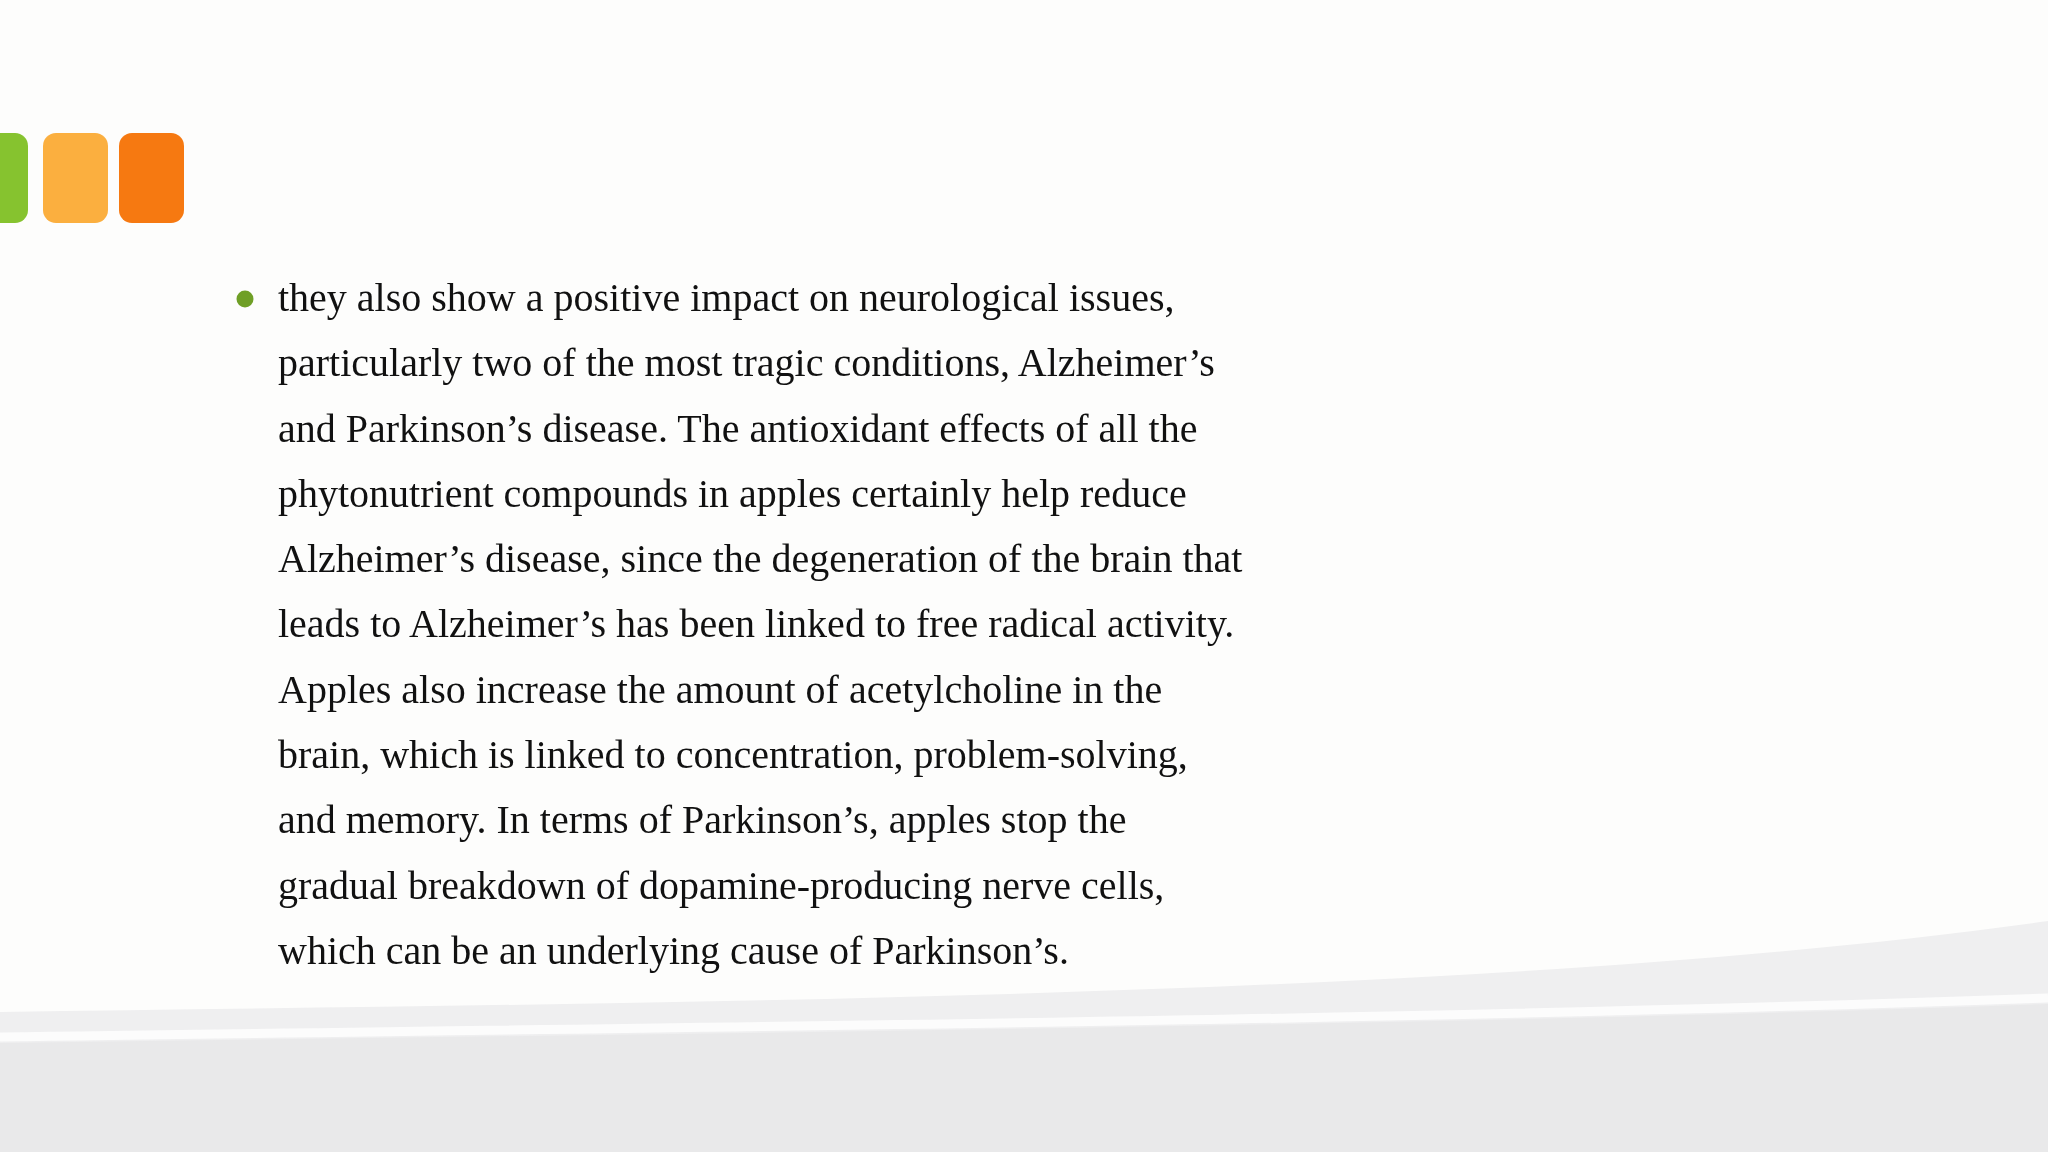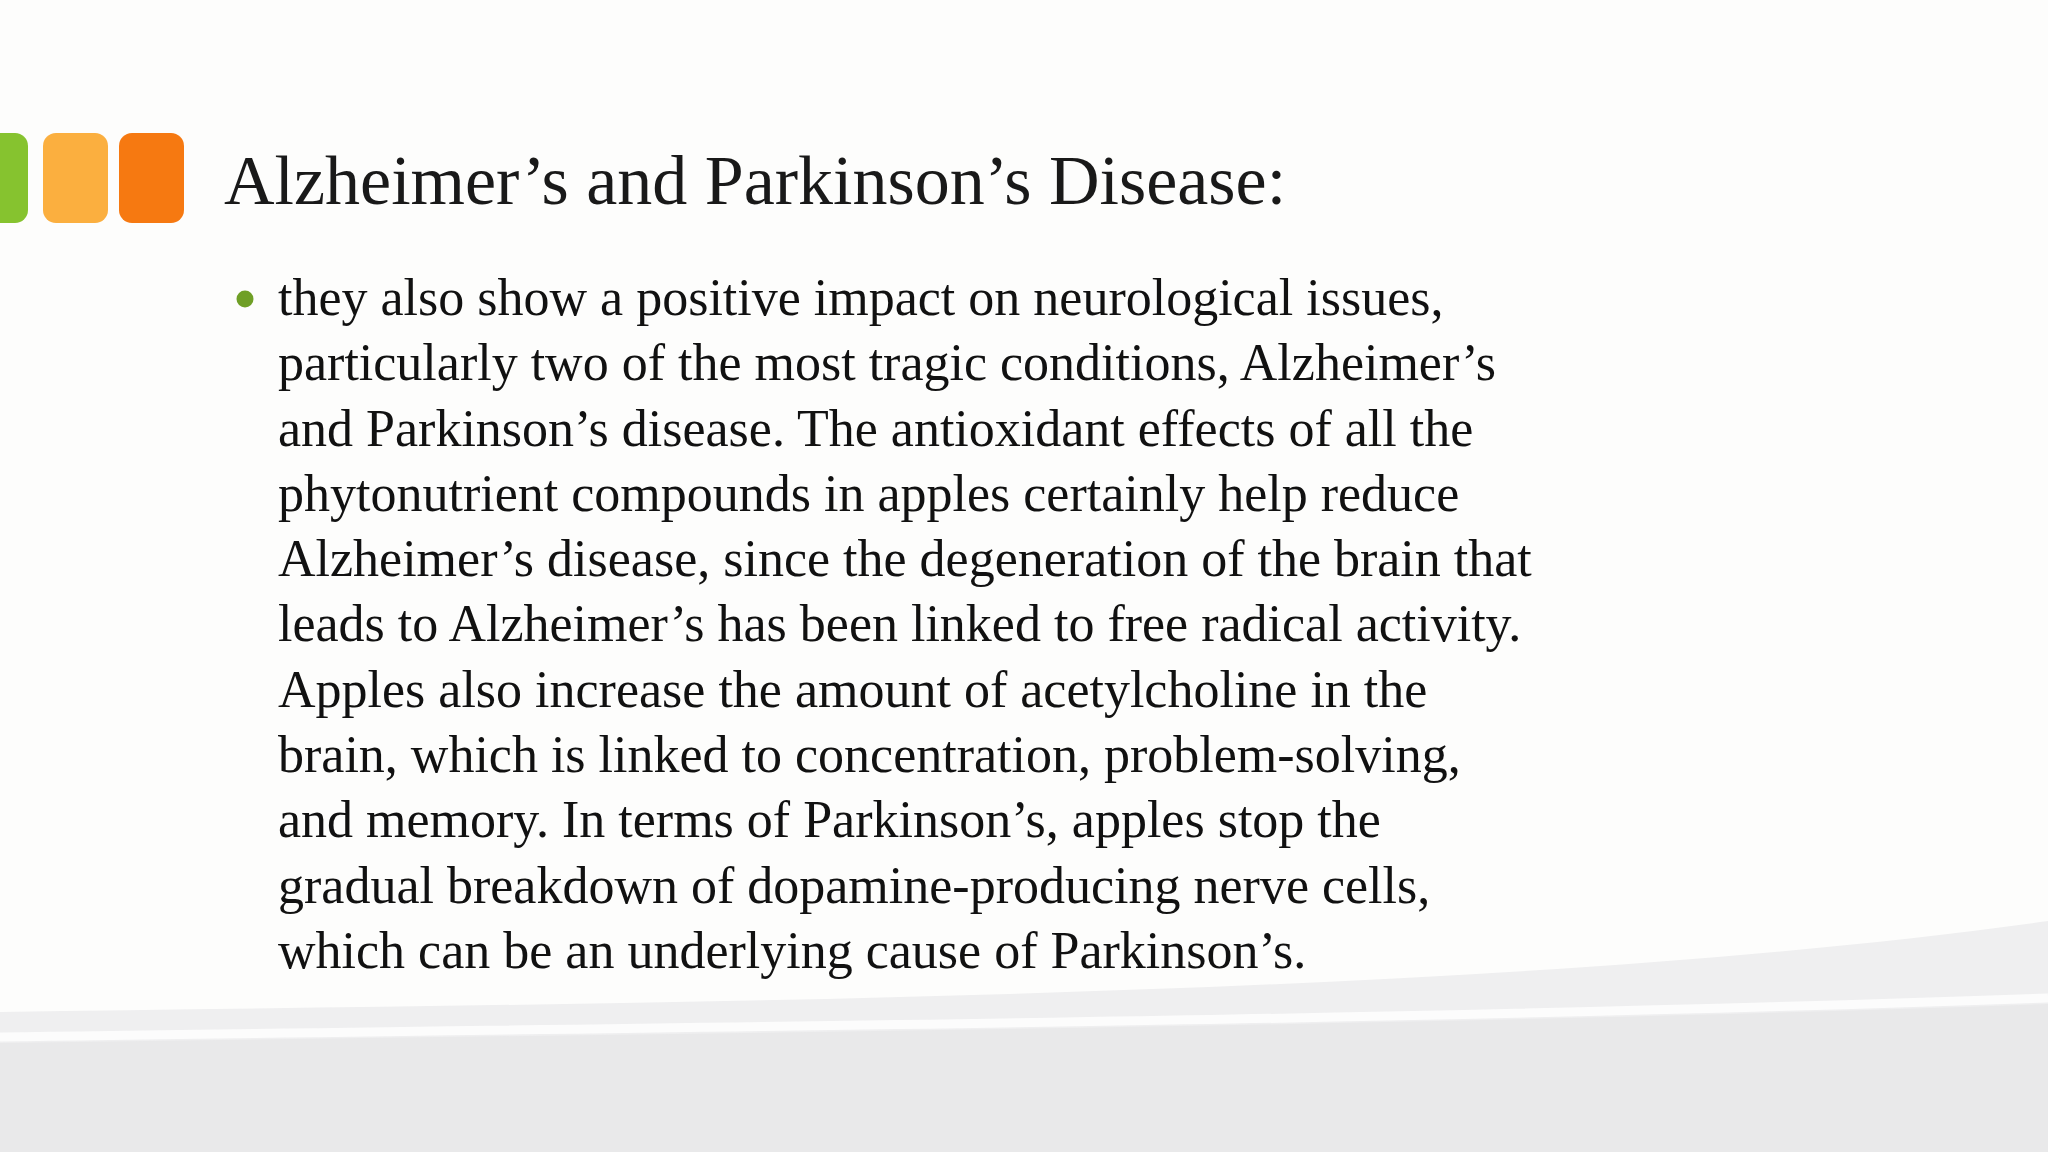--- a/index.html
+++ b/index.html
@@ -36,21 +36,21 @@
   .bullet-dot {
     position: absolute;
     left: 236px; top: 290px;
     width: 18px; height: 18px;
     z-index: 3;
   }
   .bullet-text {
     position: absolute;
     left: 278px; top: 265px;
     width: 1680px;
-    font-size: 52px;
+    font-size: 40px;
     line-height: 65.3px;
     color: #111111;
     white-space: pre-line;
     z-index: 3;
   }
 </style>
 </head>
 <body>
 
 <div class="slide">
@@ -60,21 +60,20 @@
     <path d="M0,1037 C700,1027 1400,1021 2048,998" fill="none" stroke-width="9" stroke="#FCFCFC"></path>
     <path d="M0,1043 C700,1033 1400,1027 2048,1004 L2048,1152 L0,1152 Z" fill="#E9E9EA"></path>
   </svg>
 
   <svg class="decor-squares" viewBox="0 0 190 90" xmlns="http://www.w3.org/2000/svg" aria-hidden="true">
     <rect x="-37" y="0" width="65" height="90" rx="13" ry="13" fill="#86C32F"></rect>
     <rect x="43" y="0" width="65" height="90" rx="13" ry="13" fill="#FBAF3F"></rect>
     <rect x="119" y="0" width="65" height="90" rx="13" ry="13" fill="#F67911"></rect>
   </svg>
 
-  <div class="slide-title">Alzheimer’s and Parkinson’s Disease:</div>
 
   <svg class="bullet-dot" viewBox="0 0 18 18" xmlns="http://www.w3.org/2000/svg" aria-hidden="true">
     <circle cx="9" cy="9" r="8.5" fill="#6F9F26"></circle>
   </svg>
 
   <div class="bullet-text">they also show a positive impact on neurological issues,
 particularly two of the most tragic conditions, Alzheimer’s
 and Parkinson’s disease. The antioxidant effects of all the
 phytonutrient compounds in apples certainly help reduce
 Alzheimer’s disease, since the degeneration of the brain that

